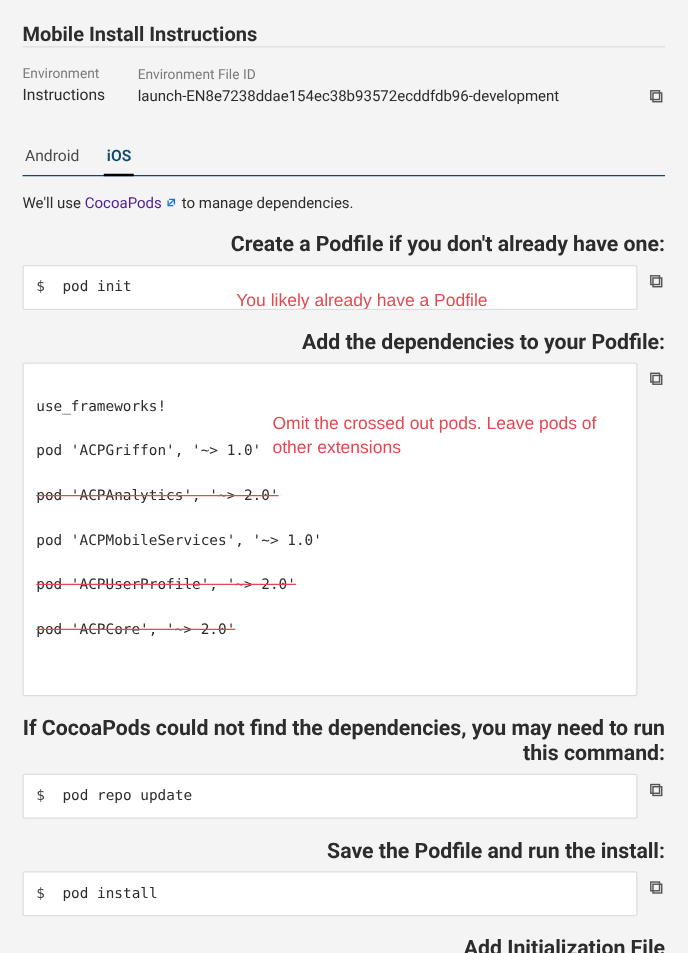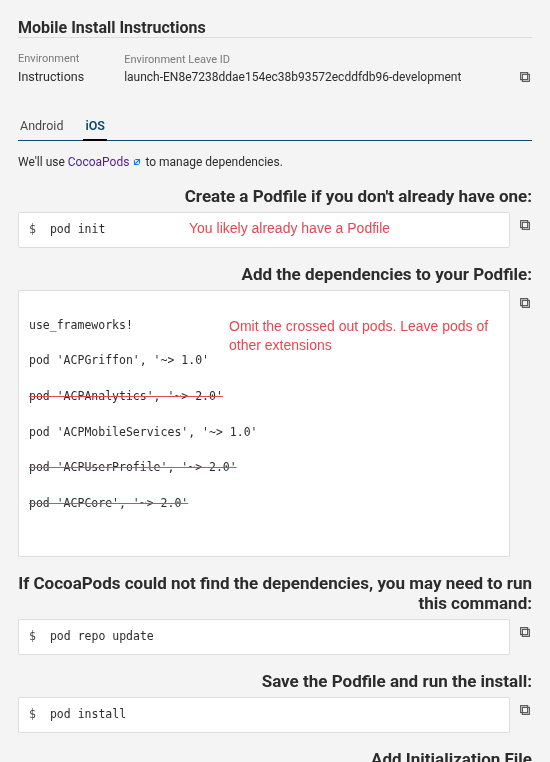--- a/index.html
+++ b/index.html
@@ -13,21 +13,21 @@
   .dialog {
     padding: 18px 18px 14px 18px;
   }
   .title {
     font-size: 16px;
     font-weight: 700;
     margin-bottom: 0;
   }
   .hr { border: none; border-top: 1px solid #ddd; margin-bottom: 14px; }
 
-  .env-row { display: flex; gap: 40px; margin-bottom: 18px; align-items: flex-end; }
+  .env-row { display: flex; gap: 26px; margin-bottom: 18px; align-items: flex-end; }
   .env-col { flex: 0 0 auto; }
   .env-col.fill { flex: 1; }
   .env-label { font-size: 11px; color: #7a7a7a; margin-bottom: 4px; }
   .env-value { font-size: 12.5px; color: #2c2c2c; }
   .env-id-row { display: flex; align-items: center; justify-content: space-between; gap: 8px;}
   .env-id-row .env-value { font-size: 12px; }
 
   .copy-icon {
     width: 14px; height: 14px; flex: 0 0 auto;
     color: #555; cursor: pointer;
@@ -76,20 +76,21 @@
   .shell-cmd {}
 
   .annot {
     position: absolute;
     color: #e34850;
     font-family: -apple-system, BlinkMacSystemFont, Arial, sans-serif;
     font-size: 14px;
     line-height: 1.35;
     white-space: normal;
     pointer-events: none;
+    margin-top: 12px;
   }
   .strike { text-decoration: line-through; text-decoration-color: #e34850; text-decoration-thickness: 1.3px; }
 
   .subtabs {
     display:flex; gap:18px; border-bottom:1px solid #ddd; margin-bottom:0;
   }
   .subtab {
     padding: 6px 2px; font-size: 12.5px; color:#4a4a4a; cursor:pointer;
     border-bottom: 2px solid transparent; margin-bottom:-1px;
   }
@@ -114,21 +115,21 @@
 
   <div class="title">Mobile Install Instructions</div>
   <hr class="hr">
 
   <div class="env-row">
     <div class="env-col">
       <div class="env-label">Environment</div>
       <div class="env-value">Instructions</div>
     </div>
     <div class="env-col fill">
-      <div class="env-label">Environment Leave ID</div>
+      <div class="env-label">Environment File ID</div>
       <div class="env-id-row">
         <div class="env-value">launch-EN8e7238ddae154ec38b93572ecddfdb96-development</div>
         <span class="copy-icon">
           <svg viewBox="0 0 16 16" fill="none" stroke="currentColor" stroke-width="1.3">
             <rect x="5" y="5" width="8" height="8"></rect>
               <rect x="3" y="3" width="8" height="8"></rect>
           </svg>
         </span>
       </div>
     </div>
@@ -174,21 +175,21 @@
 
 <span>pod 'ACPGriffon', '~&gt; 1.0'</span>
 
 <span class="strike">pod 'ACPAnalytics', '~&gt; 2.0'</span>
 
 <span>pod 'ACPMobileServices', '~&gt; 1.0'</span>
 
 <span class="strike">pod 'ACPUserProfile', '~&gt; 2.0'</span>
 
 <span class="strike">pod 'ACPCore', '~&gt; 2.0'</span>
-        <div class="annot" style="left:210px; top:26px; width:260px;">Omit the crossed out pods. Leave pods of other extensions</div>
+        <div class="annot" style="left:199px; top:26px; width:260px;">Omit the crossed out pods. Leave pods of other extensions</div>
       </div>
       <span class="copy-icon copy-side">
         <svg viewBox="0 0 16 16" fill="none" stroke="currentColor" stroke-width="1.3">
             <rect x="5" y="5" width="8" height="8"></rect>
             <rect x="3" y="3" width="8" height="8"></rect>
           </svg>
       </span>
     </div>
   </div>
 

